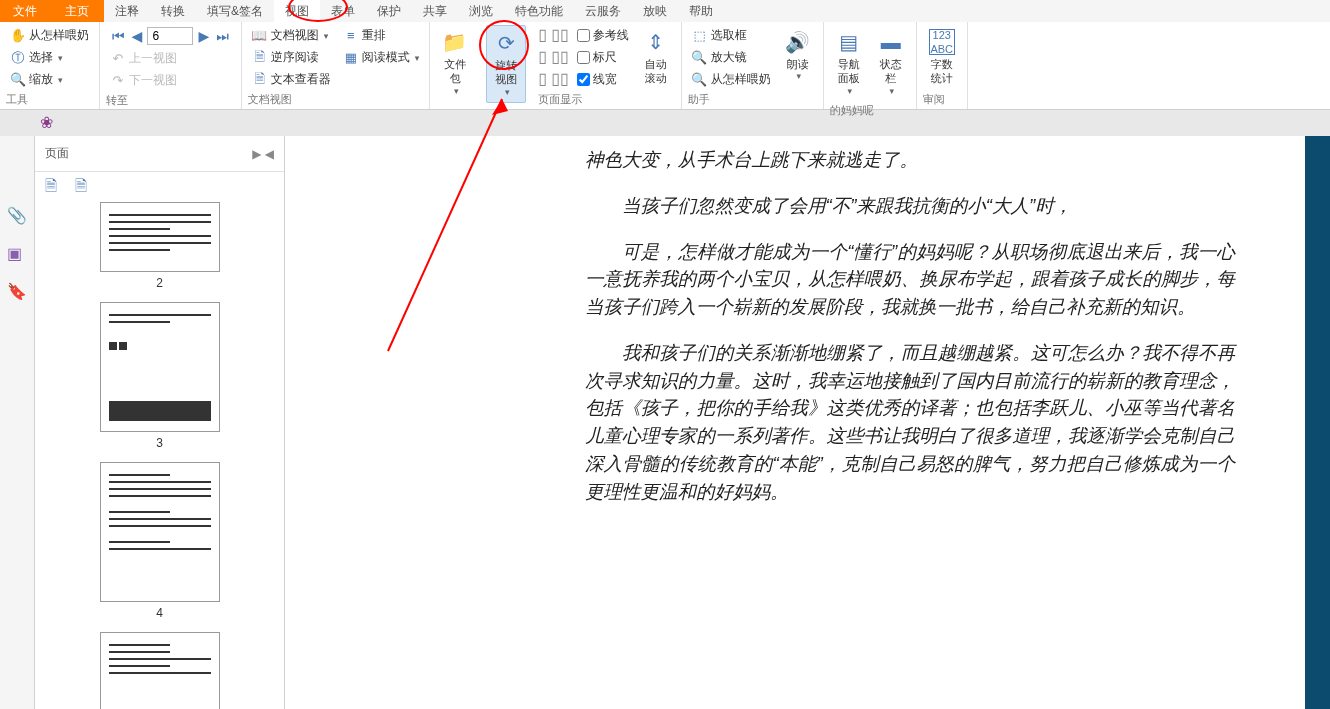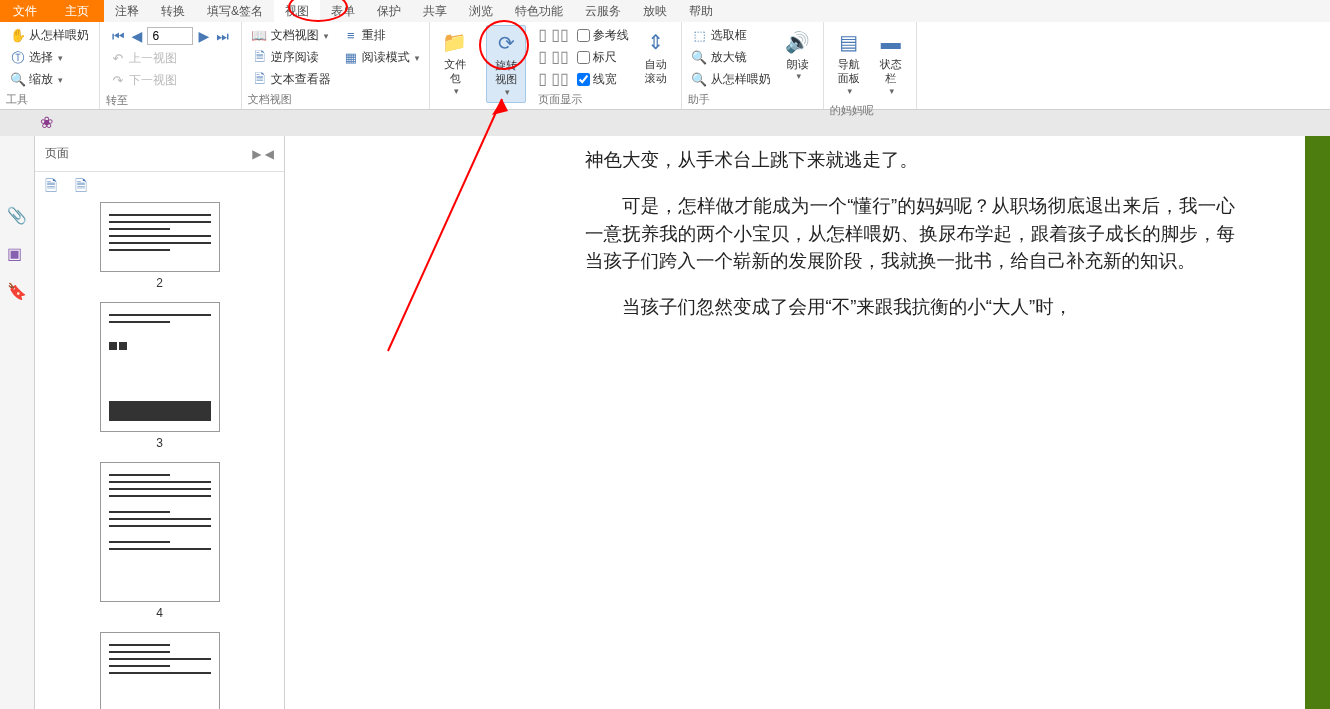--- a/index.html
+++ b/index.html
@@ -50,21 +50,21 @@
 .thumb-page { width: 120px; height: 155px; background: #fff; border: 1px solid #999; margin: 0 auto; display: flex; flex-direction: column; padding: 10px 8px; gap: 3px; }
 .thumb-page.t2 { height: 70px; }
 .thumb-line { height: 2px; background: #333; margin: 1px 0; }
 .thumb-line.short { width: 60%; }
 .thumb-block { height: 20px; background: #333; }
 .thumb-label { font-size: 12px; color: #333; margin-top: 4px; }
 .thumbs::-webkit-scrollbar { width: 14px; }
 .thumbs::-webkit-scrollbar-track { background: #f0f0f0; }
 .thumbs::-webkit-scrollbar-thumb { background: #c0c0c0; }
 
-.doc-area { flex: 1; background: #4d7c0f; position: relative; overflow: hidden; }
+.doc-area { flex: 1; background: #0c4a6e; position: relative; overflow: hidden; font-style: italic; }
 .doc-page { position: absolute; left: 0; top: 0; width: 1020px; height: 100%; background: #fff; padding: 10px 70px 10px 300px; }
 .doc-text { font-size: 18.5px; line-height: 1.5; color: #222; font-family: SimSun, serif; }
 .doc-text p { margin-bottom: 18px; text-align: justify; }
 .doc-text .indent { text-indent: 2em; }
 
 .red-circle { position: absolute; border: 2.5px solid #ff0000; border-radius: 50%; pointer-events: none; z-index: 100; }
 .circle1 { left: 288px; top: -8px; width: 60px; height: 30px; }
 .circle2 { left: 479px; top: 20px; width: 50px; height: 50px; }
 .red-arrow { position: absolute; left: 380px; top: 95px; width: 130px; height: 260px; z-index: 99; pointer-events: none; }
 
@@ -249,20 +249,30 @@
       </div>
       <div class="big-btn drop-arrow">
         <span class="big-ico" style="color:#4a7ab5">▬</span>
         <span>状态</span>
         <span>栏</span>
       </div>
     </div>
     <div class="ribbon-group-label">的妈妈呢</div>
   </div>
 
+  <div class="ribbon-group">
+    <div class="ribbon-group-content">
+      <div class="big-btn">
+        <span class="big-ico" style="color:#4a7ab5;font-size:11px;border:1px solid #4a7ab5;padding:1px 2px">123<br>ABC</span>
+        <span>字数</span>
+        <span>统计</span>
+      </div>
+    </div>
+    <div class="ribbon-group-label">审阅</div>
+  </div>
 
 </div>
 
 <div class="tab-bar">
   <span class="tab-home-ico">❀</span>
 </div>
 
 <div class="workspace">
 
   <div class="left-sidebar">
@@ -332,22 +342,23 @@
             <div class="thumb-line"></div>
           </div>
       </div>
     </div>
   </div>
 
   <div class="doc-area">
     <div class="doc-page">
       <div class="doc-text">
         <p>神色大变，从手术台上跳下来就逃走了。</p>
+        <p class="indent">当孩子们忽然变成了会用“不”来跟我抗衡的小“大人”时，</p>
         <p class="indent">可是，怎样做才能成为一个“懂行”的妈妈呢？从职场彻底退出来后，我一心一意抚养我的两个小宝贝，从怎样喂奶、换尿布学起，跟着孩子成长的脚步，每当孩子们跨入一个崭新的发展阶段，我就换一批书，给自己补充新的知识。</p>
-        <p class="indent">当孩子们忽然变成了会用“不”来跟我抗衡的小“大人”时，</p>
+        <p class="indent">我和孩子们的关系渐渐地绷紧了，而且越绷越紧。这可怎么办？我不得不再次寻求知识的力量。这时，我幸运地接触到了国内目前流行的崭新的教育理念，包括《孩子，把你的手给我》这类优秀的译著；也包括李跃儿、小巫等当代著名儿童心理专家的一系列著作。这些书让我明白了很多道理，我逐渐学会克制自己深入骨髓的传统教育的“本能”，克制自己易怒的脾气，努力把自己修炼成为一个更理性更温和的好妈妈。</p>
       </div>
     </div>
   </div>
 
 </div>
 
 <div class="red-circle circle1"></div>
 <div class="red-circle circle2"></div>
 <svg class="red-arrow">
   <line x1="122" y1="4" x2="8" y2="256" stroke="#ff0000" stroke-width="2"></line>

